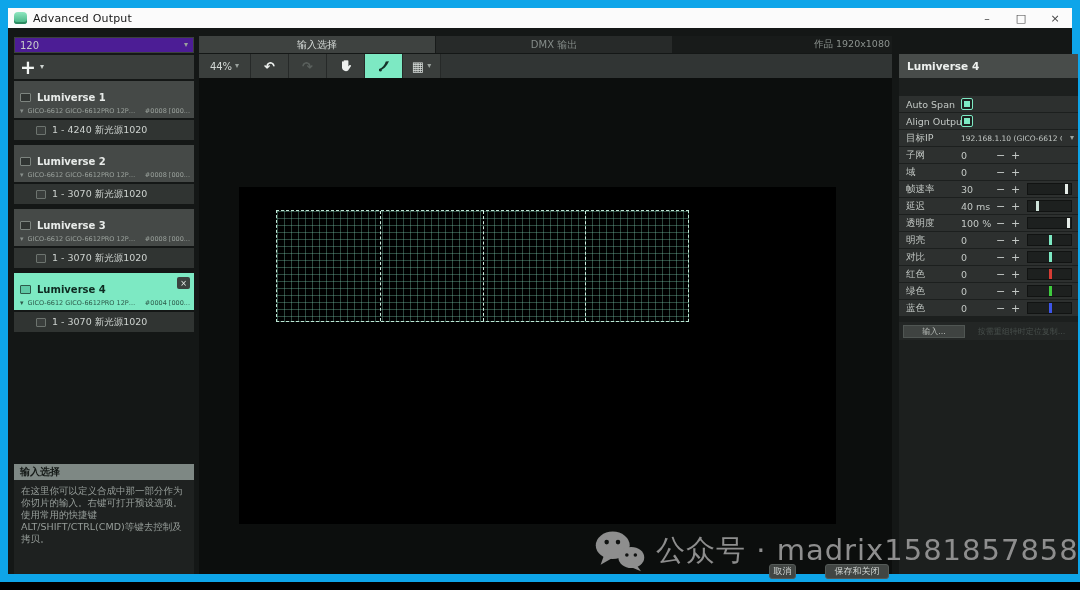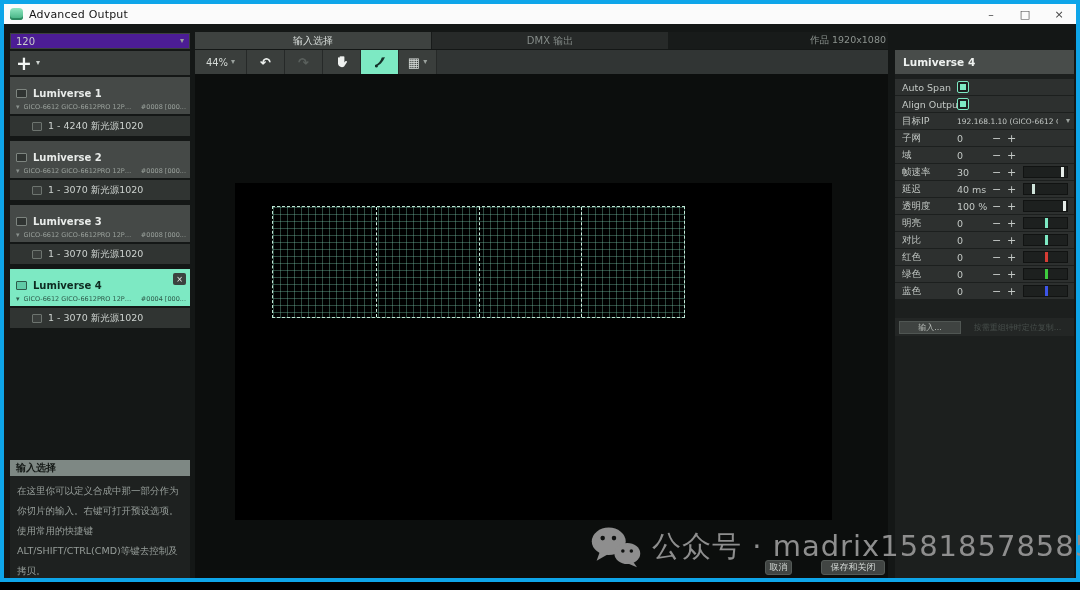--- a/index.html
+++ b/index.html
@@ -1,19 +1,19 @@
 <!DOCTYPE html>
 <html><head>
 <meta charset="utf-8">
 <style>
   *{margin:0;padding:0;box-sizing:border-box;}
   html,body{width:1080px;height:590px;background:#000;overflow:hidden;
     font-family:"DejaVu Sans","Liberation Sans",sans-serif;}
   .window{position:absolute;left:0;top:0;width:1080px;height:582px;
-    border:4px solid #0ea5e9;background:#141716;}
+    border:8px solid #0ea5e9;background:#141716;}
   
   .titlebar{position:absolute;left:0;top:0;right:0;height:20px;background:#fbfbfb;
     display:flex;align-items:center;padding-left:6px;}
   .app-icon{width:13px;height:12px;border-radius:4px 4px 3px 3px;
     background:linear-gradient(180deg,#8fe7c0,#3fae7e);box-shadow:inset 0 -2px 0 #2c8a61;}
   .tb-title{font-size:11px;color:#161616;margin-left:6px;letter-spacing:.2px;}
   .win-controls{margin-left:auto;display:flex;height:100%;}
   .win-btn{width:34px;display:flex;align-items:center;justify-content:center;
     font-size:11px;color:#454545;cursor:pointer;}
   
@@ -48,21 +48,21 @@
   .lv-header.selected .lv-caret{color:#2d5победа;color:#2d5a4a;}
   .lv-header.selected .lv-icon{border-color:#2d5a4a;background:#5fcaa6;}
   .lv-child{background:#303432;margin-top:2px;height:20px;display:flex;align-items:center;
     padding-left:22px;cursor:pointer;}
   .lv-child-icon{width:10px;height:9px;border:1px solid #6d746f;background:#3a3e3c;
     border-radius:1px;margin-right:6px;}
   .lv-child-label{font-size:9.5px;color:#cdd2cf;}
   .info-panel{position:absolute;left:0;right:0;top:428px;bottom:0;background:#1e2120;}
   .info-header{height:16px;background:#7e8884;color:#151a17;font-size:10px;font-weight:bold;
     display:flex;align-items:center;padding-left:6px;}
-  .info-body{padding:5px 7px;font-size:9.5px;line-height:20px;color:#979e9a;}
+  .info-body{padding:5px 7px;font-size:9.5px;line-height:12px;color:#979e9a;}
   
   .tabbar{position:absolute;left:191px;top:28px;width:693px;height:17px;background:#181b1a;}
   .tab{position:absolute;top:0;height:17px;width:236px;display:flex;align-items:center;
     justify-content:center;font-size:10px;color:#858c89;background:#272a29;cursor:pointer;}
   .tab.active{background:#3e4240;color:#d6dbd8;}
   .tab.t2{left:237px;}
   .artboard-label{position:absolute;right:2px;top:2px;font-size:9.5px;color:#8c938f;}
   .toolbar{position:absolute;left:191px;top:46px;width:693px;height:24px;background:#313534;display:flex;}
   .tool{height:24px;display:flex;align-items:center;justify-content:center;gap:3px;
     background:#3a3e3c;border-right:1px solid #262928;cursor:pointer;width:38px;}
@@ -84,21 +84,21 @@
   .footer-btn{position:absolute;top:486px;height:15px;background:#41454
 3;background:#414543;border:1px solid #545a57;border-radius:3px;color:#d2d7d4;
     font-size:9px;display:flex;align-items:center;justify-content:center;cursor:pointer;
     z-index:50;font-family:inherit;}
   .footer-btn.cancel{left:570px;width:27px;}
   .footer-btn.save{left:626px;width:64px;}
   
   .inspector{position:absolute;left:891px;top:46px;width:179px;bottom:0;background:#1c1f1e;}
   .insp-header{height:24px;background:#484c4a;color:#eef1ef;font-size:10.5px;font-weight:bold;
     display:flex;align-items:center;padding-left:8px;}
-  .insp-rows{position:absolute;left:0;right:0;top:29px;}
+  .insp-rows{position:absolute;left:0;right:0;top:42px;}
   .insp-row{position:relative;height:16px;margin-bottom:1px;background:#2d302f;}
   .insp-label{position:absolute;left:7px;top:0;height:16px;display:flex;align-items:center;
     font-size:9.5px;color:#c3c8c5;}
   .val{position:absolute;left:62px;top:0;height:16px;display:flex;align-items:center;
     font-size:9.5px;color:#c3c8c5;}
   .step{position:absolute;top:0;width:13px;height:16px;display:flex;align-items:center;
     justify-content:center;font-size:11px;color:#c3c8c5;cursor:pointer;}
   .step.minus{left:95px;} .step.plus{left:110px;}
   .slider{position:absolute;left:128px;top:2px;width:45px;height:12px;background:#1d201f;
     border:1px solid #111312;cursor:pointer;}

